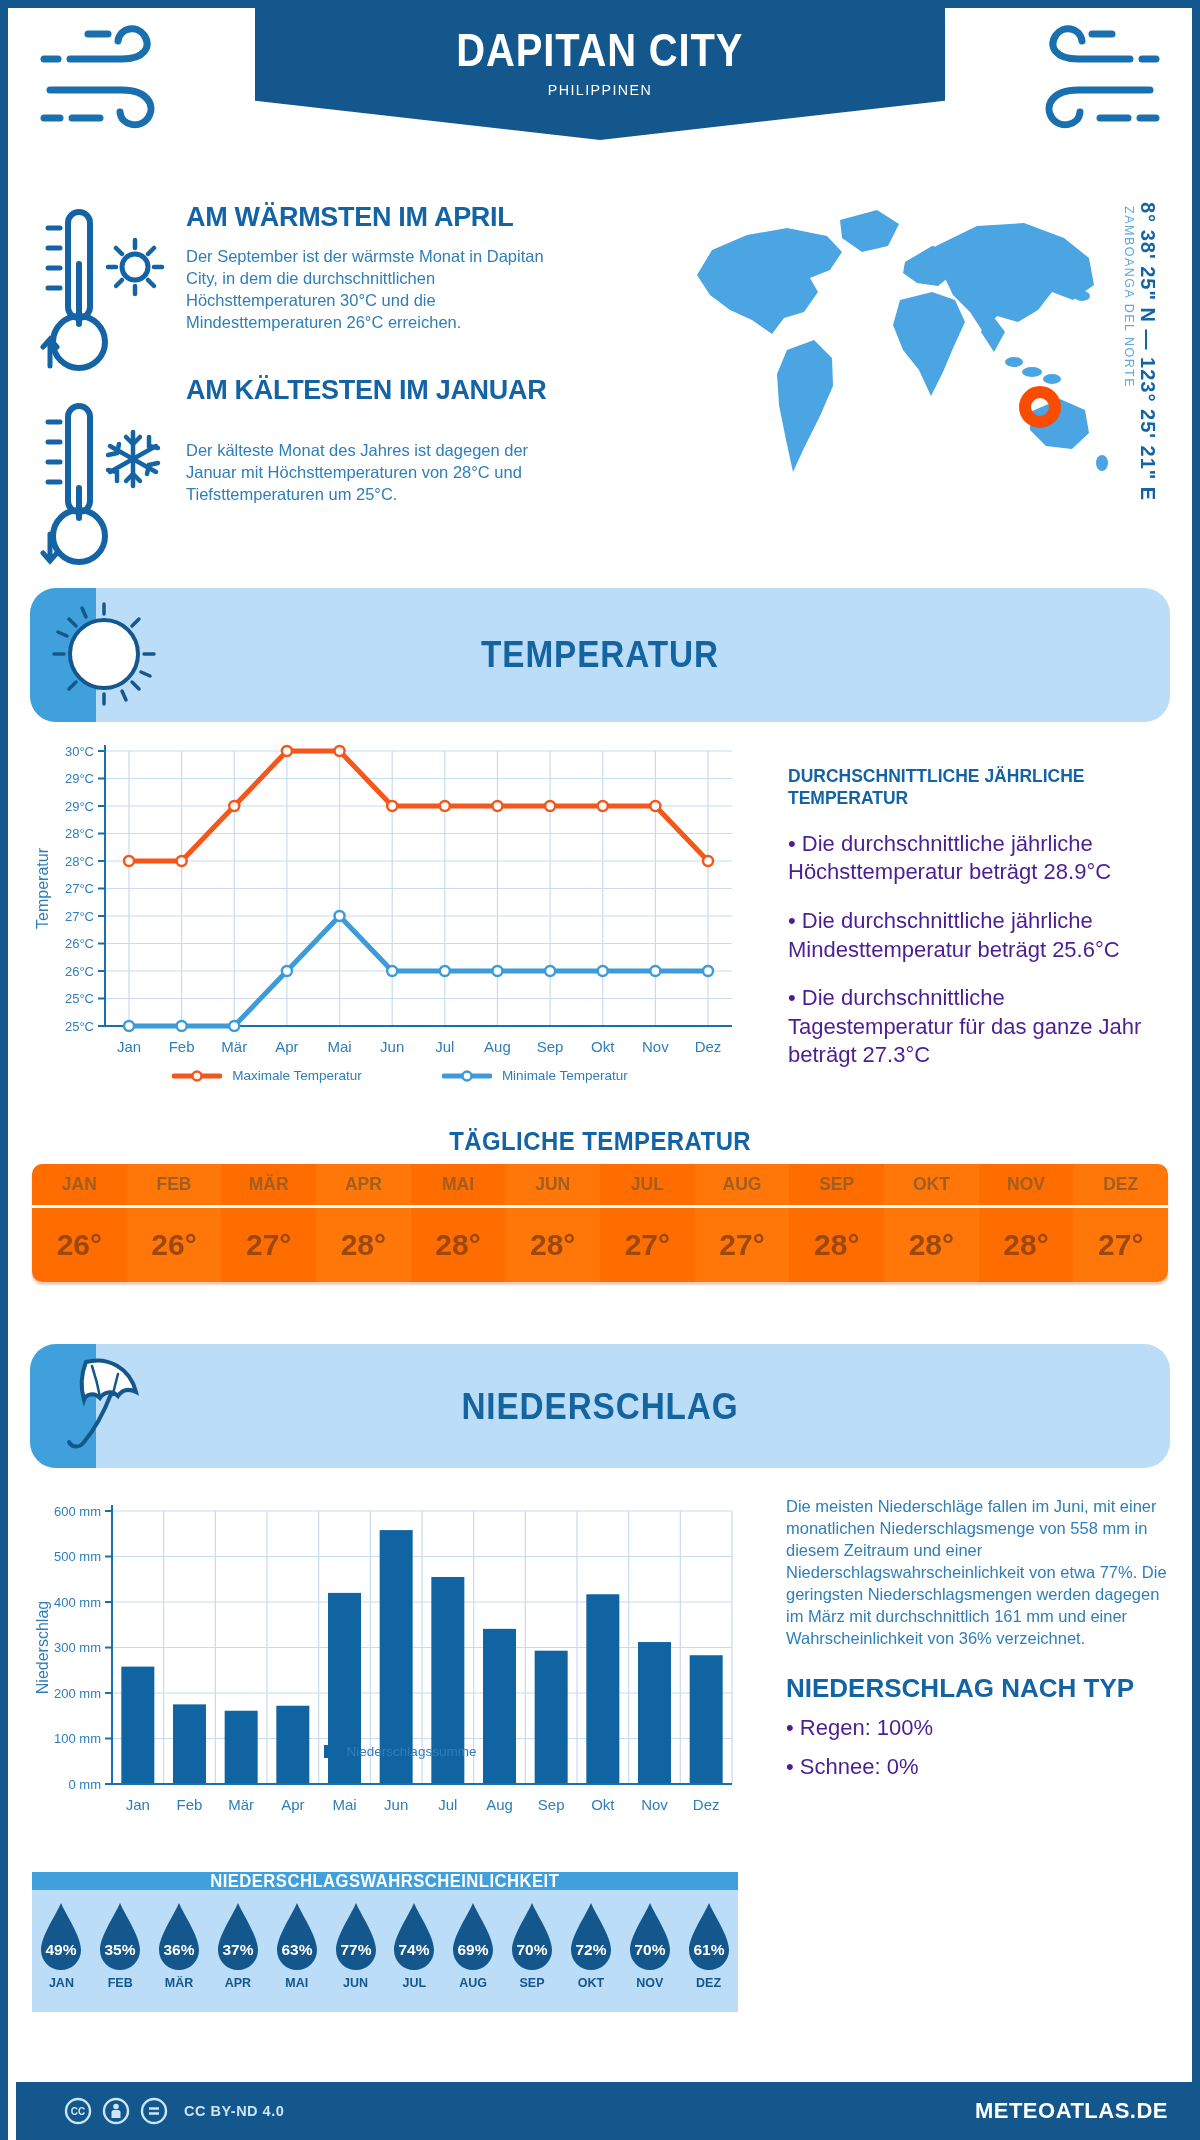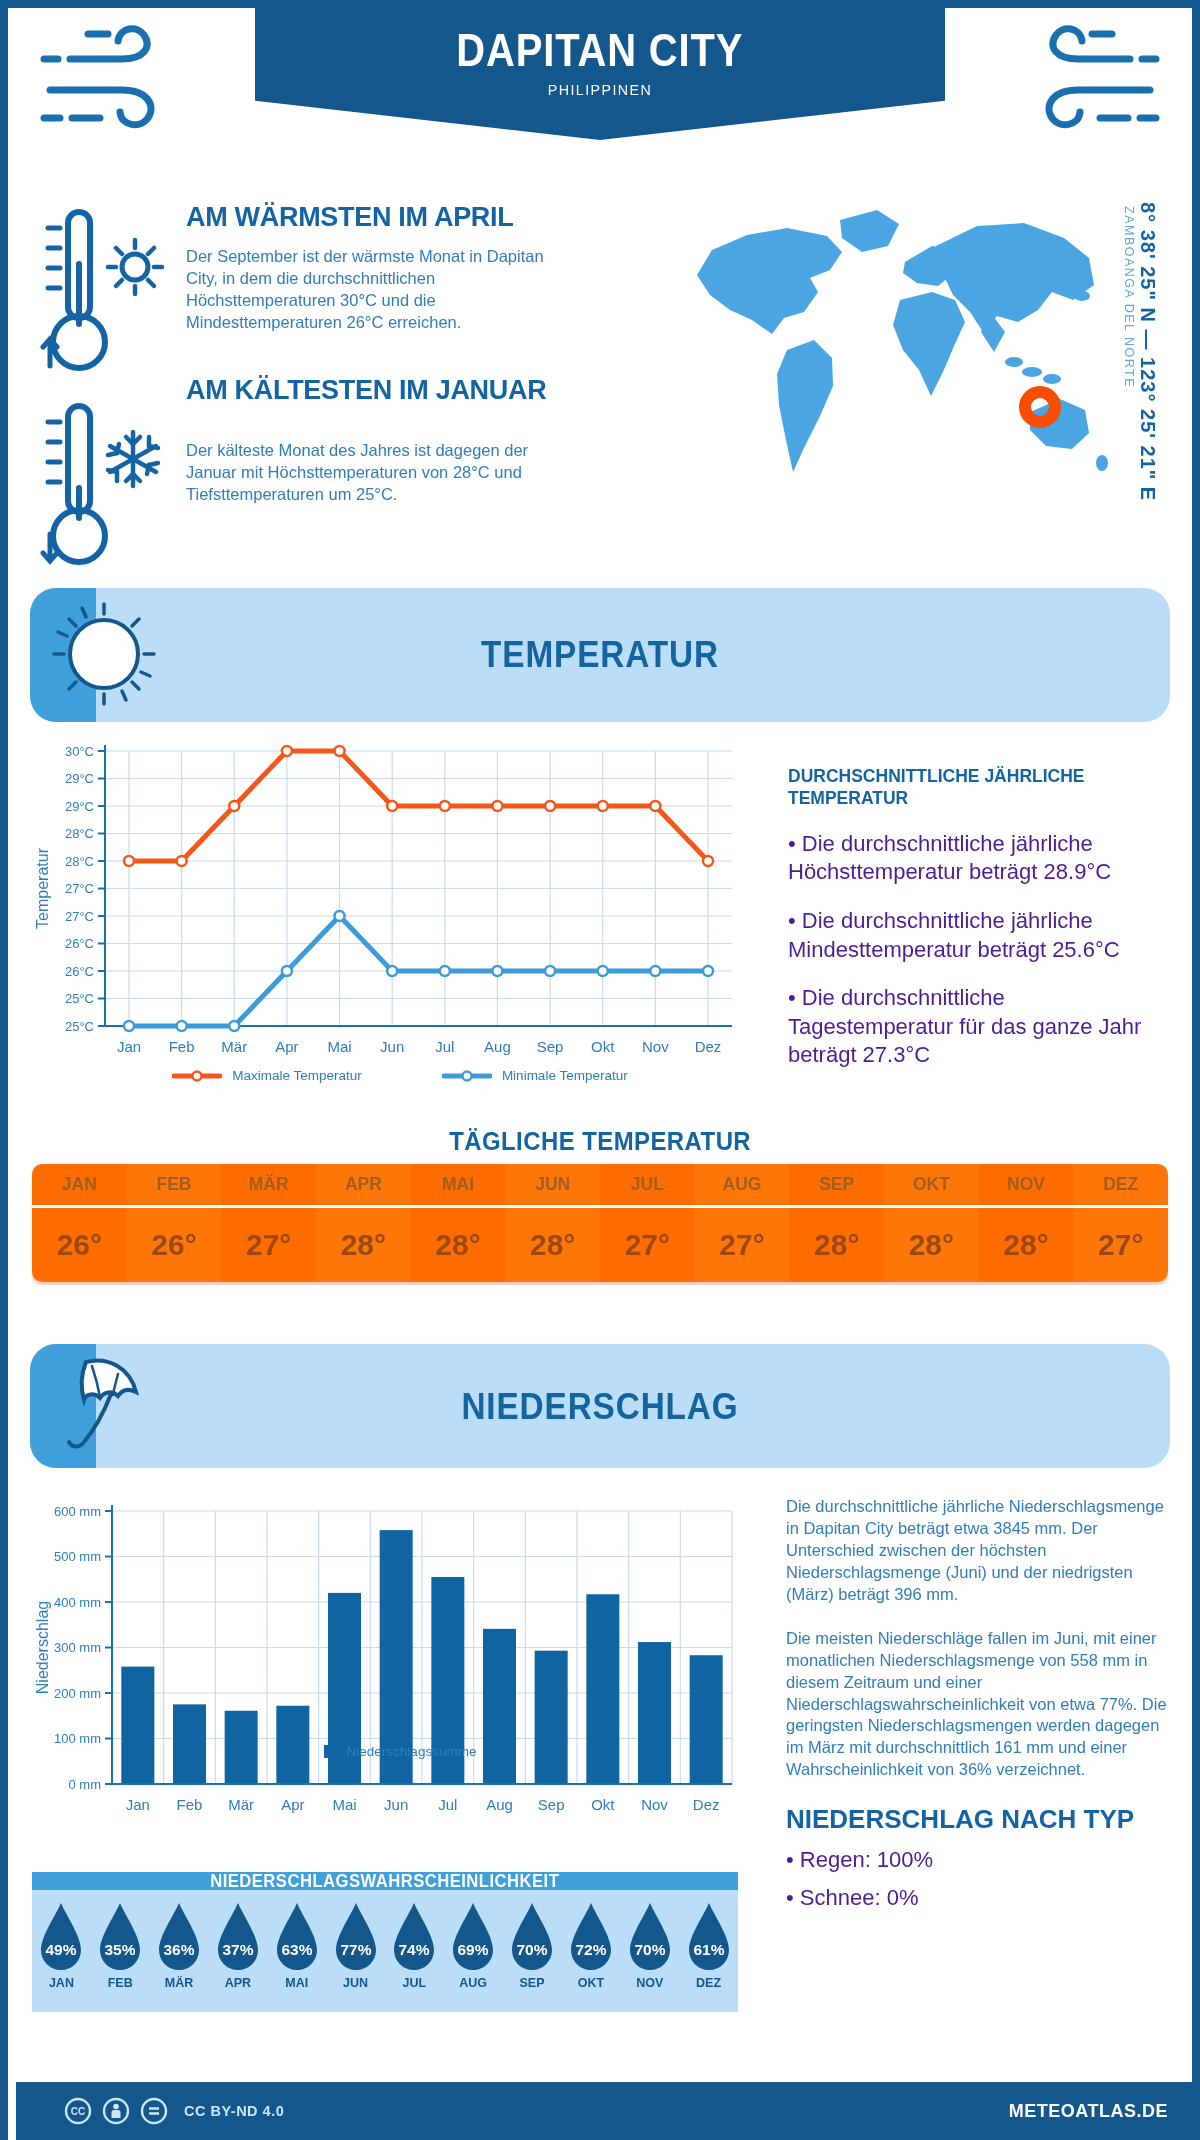--- a/index.html
+++ b/index.html
@@ -55,21 +55,21 @@
   #prob-head span{font-size:17.5px;font-weight:bold;color:#fff;letter-spacing:.5px;transform:scaleX(.95);}
   #prob-body{height:122px;background:#BBDDF8;display:flex;}
   .drop-col{flex:1;display:flex;flex-direction:column;align-items:center;}
   .drop-col svg{margin-top:11px;}
   .drop-month{margin-top:3px;font-size:12.5px;font-weight:bold;color:#14578C;}
   
   #footer{left:16px;top:2082px;width:1200px;height:58px;background:#14578C;display:flex;
           align-items:center;justify-content:space-between;padding:0 48px;box-sizing:border-box;}
   #cc-group{display:flex;align-items:center;gap:10px;color:#CBE6F8;}
   #cc-label{font-size:14.5px;font-weight:bold;letter-spacing:.5px;margin-left:6px;}
-  #site{font-size:18px;font-weight:bold;color:#fff;letter-spacing:.5px;}
+  #site{font-size:22px;font-weight:bold;color:#fff;letter-spacing:.5px;}
 </style>
 </head>
 <body>
 
 <div id="page">
 
   <div class="abs border-strip" style="left:0;top:0;width:1200px;height:8px;"></div>
   <div class="abs border-strip" style="left:0;top:0;width:8px;height:2140px;"></div>
   <div class="abs border-strip" style="left:1192px;top:0;width:8px;height:2140px;"></div>
 
@@ -465,21 +465,20 @@
     </svg>
   <div class="abs legend-row" id="precip-legend" style="left:120px;top:1744px;width:560px;">
       <div class="legend-item">
        <span style="display:inline-block;width:13px;height:13px;background:#1064A1;"></span>
        <span>Niederschlagssumme</span>
       </div>
     </div>
 
   <div class="abs" style="left:786px;top:1496px;width:386px;">
     <div id="precip-paras">
-        <div class="para">Die durchschnittliche jährliche Niederschlagsmenge in Dapitan City beträgt etwa 3845 mm. Der Unterschied zwischen der höchsten Niederschlagsmenge (Juni) und der niedrigsten (März) beträgt 396 mm.</div>
         <div class="para">Die meisten Niederschläge fallen im Juni, mit einer monatlichen Niederschlagsmenge von 558 mm in diesem Zeitraum und einer Niederschlagswahrscheinlichkeit von etwa 77%. Die geringsten Niederschlagsmengen werden dagegen im März mit durchschnittlich 161 mm und einer Wahrscheinlichkeit von 36% verzeichnet.</div>
       </div>
     <div class="stats-title" style="font-size:26px;margin-top:4px;">NIEDERSCHLAG NACH TYP</div>
     <div id="precip-type-bullets">
         <div class="stats-bullet" style="margin-top:10px;">• Regen: 100%</div>
         <div class="stats-bullet" style="margin-top:10px;">• Schnee: 0%</div>
       </div>
   </div>
 
   <div class="abs" id="prob-box">

